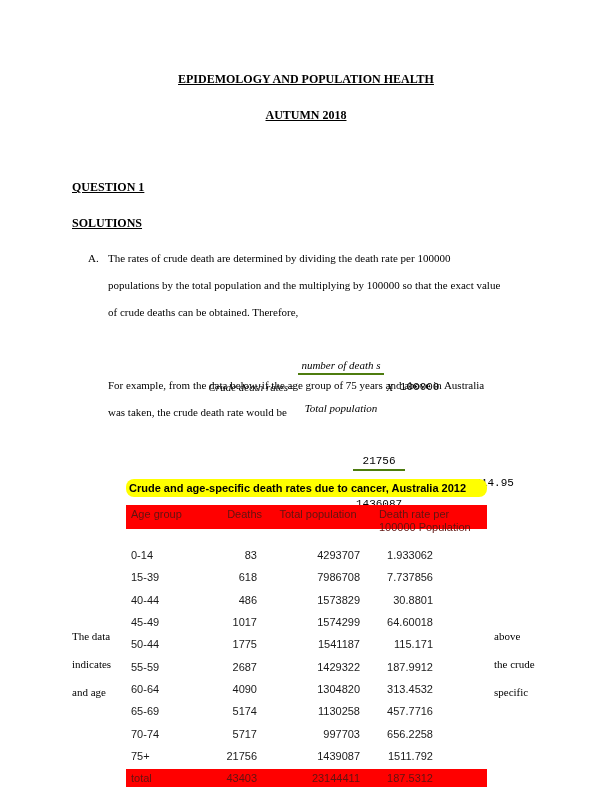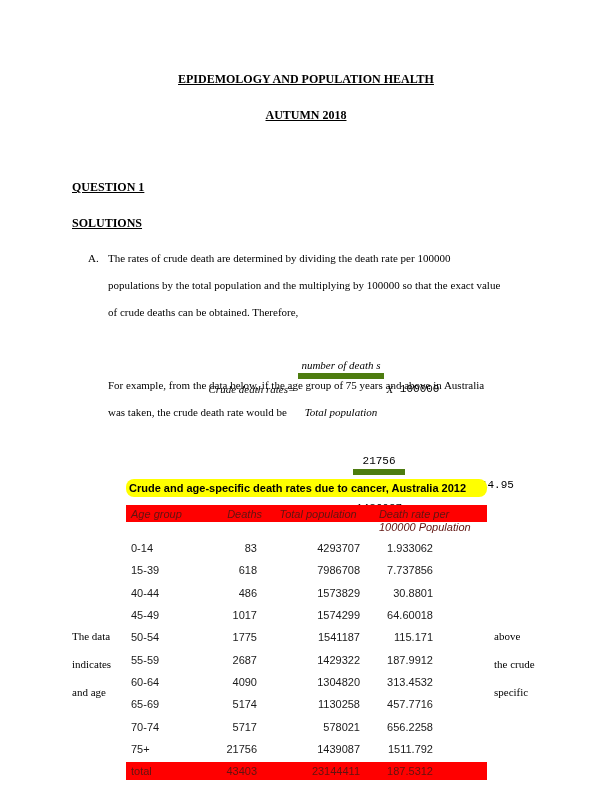--- a/index.html
+++ b/index.html
@@ -62,21 +62,21 @@
   .f-up { font-style: normal; font-family: Liberation Mono, monospace; }
   .frac {
     display: inline-block;
     text-align: center;
     vertical-align: middle;
     margin: 0 3px;
     line-height: 13px;
   }
   .frac .num {
     display: block;
-    border-bottom: 6px solid #4d7c0f;
+    border-bottom: 2px solid #4d7c0f;
     padding: 0 3px 1px 3px;
   }
   .frac .den { display: block; padding: 1px 3px 0 3px; }
   .broken-sym { color: var(--symbol-color, #943634); font-style: italic; padding: 0 1px; }
 
   
   .wrap-frag {
     position: absolute;
     font-size: 11px;
     line-height: 14px;
@@ -97,27 +97,26 @@
     line-height: 18px;
     background: var(--caption-bg, #ffff00);
     font-weight: bold;
     padding-left: 3px;
     box-sizing: border-box;
     white-space: nowrap;
     border-radius: 8px;
   }
   .tbl-gap1 { height: 8px; }
   .tbl-header {
-    height: 17px;
+    height: 24px;
     background: var(--header-bg, #ff0000);
     color: var(--header-text, #601410);
     display: flex;
     line-height: 13px;
     box-sizing: border-box;
-    font-style: italic;
   }
   .tbl-header .hc { padding-top: 3px; box-sizing: border-box; }
   .hc1 { width: 86px;  padding-left: 5px; }
   .hc2 { width: 45px; margin-left: 20px; }
   .hc3 { width: 103px; padding-left: 10px; }
   .hc4 { width: 127px; padding-left: 12px; }
   .tbl-spacer { height: 15px; }
   .t-row {
     display: flex;
     height: 22.3px;
@@ -217,21 +216,21 @@
       <div class="t-c3">1573829</div>
       <div class="t-c4">30.8801</div>
     </div>
     <div class="t-row">
       <div class="t-c1">45-49</div>
       <div class="t-c2">1017</div>
       <div class="t-c3">1574299</div>
       <div class="t-c4">64.60018</div>
     </div>
     <div class="t-row">
-      <div class="t-c1">50-54</div>
+      <div class="t-c1">50-44</div>
       <div class="t-c2">1775</div>
       <div class="t-c3">1541187</div>
       <div class="t-c4">115.171</div>
     </div>
     <div class="t-row">
       <div class="t-c1">55-59</div>
       <div class="t-c2">2687</div>
       <div class="t-c3">1429322</div>
       <div class="t-c4">187.9912</div>
     </div>
@@ -243,21 +242,21 @@
     </div>
     <div class="t-row">
       <div class="t-c1">65-69</div>
       <div class="t-c2">5174</div>
       <div class="t-c3">1130258</div>
       <div class="t-c4">457.7716</div>
     </div>
     <div class="t-row">
       <div class="t-c1">70-74</div>
       <div class="t-c2">5717</div>
-      <div class="t-c3">578021</div>
+      <div class="t-c3">997703</div>
       <div class="t-c4">656.2258</div>
     </div>
     <div class="t-row">
       <div class="t-c1">75+</div>
       <div class="t-c2">21756</div>
       <div class="t-c3">1439087</div>
       <div class="t-c4">1511.792</div>
     </div>
 
     <div class="tbl-gap2"></div>

